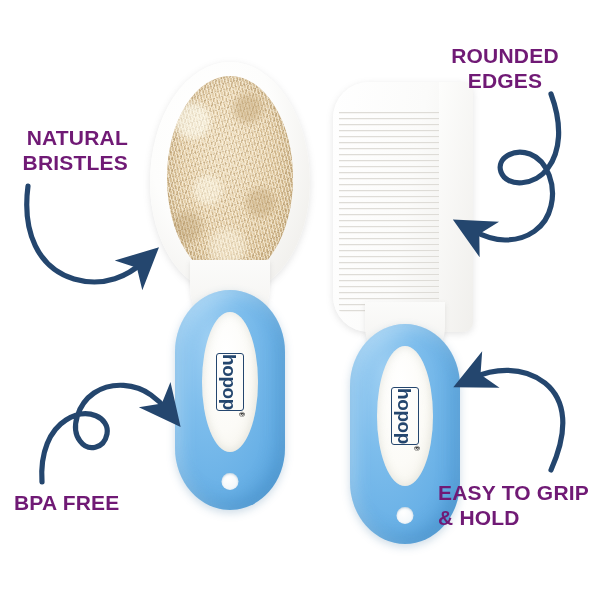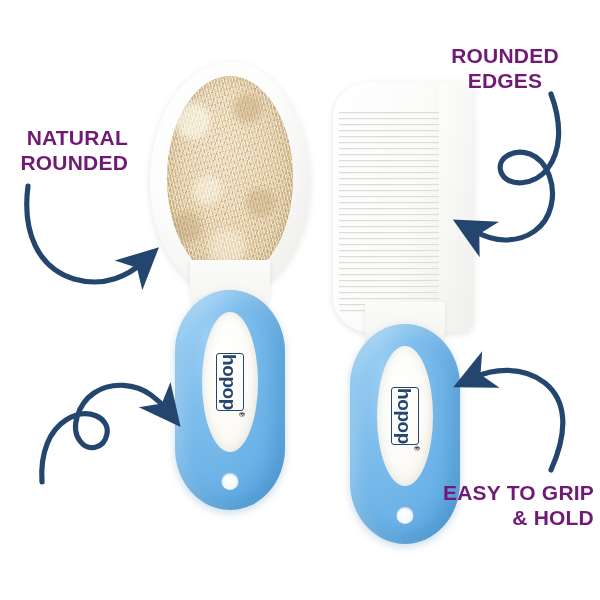--- a/index.html
+++ b/index.html
@@ -43,21 +43,21 @@
   #label-bpa-free {
     left: 14px;
     top: 491px;
     width: 132px;
     text-align: left;
   }
   #label-easy-grip {
     left: 438px;
     top: 481px;
     width: 156px;
-    text-align: right;
+    text-align: left;
   }
 
   
   #arrows {
     position: absolute;
     left: 0;
     top: 0;
     width: 600px;
     height: 600px;
     pointer-events: none;
@@ -305,22 +305,23 @@
              C 546,228 527,240 505,240 C 495,240 483,236 472,230" fill="none" stroke="#24466E" stroke-width="5.2" stroke-linecap="round" marker-end="url(#ah)"></path>
 
     <path d="M 42,482 C 40,452 50,430 66,420 C 88,406 110,418 107,434
              C 104,449 88,452 80,441 C 70,428 78,404 94,393
              C 112,381 136,384 151,395 C 158,400 163,405 167,410" fill="none" stroke="#24466E" stroke-width="5.2" stroke-linecap="round" marker-end="url(#ah)"></path>
 
     <path d="M 551,470 C 569,430 566,400 545,383 C 522,365 492,369 473,378" fill="none" stroke="#24466E" stroke-width="5.2" stroke-linecap="round" marker-end="url(#ah)"></path>
   </svg>
 
   <div class="label" id="label-natural-bristles">NATURAL
-ROUNDED</div>
+BRISTLES</div>
 
   <div class="label" id="label-rounded-edges">ROUNDED
 EDGES</div>
 
+  <div class="label" id="label-bpa-free">BPA FREE</div>
 
   <div class="label" id="label-easy-grip">EASY TO GRIP
 &amp; HOLD</div>
 
 </div>
 
 </body></html>

